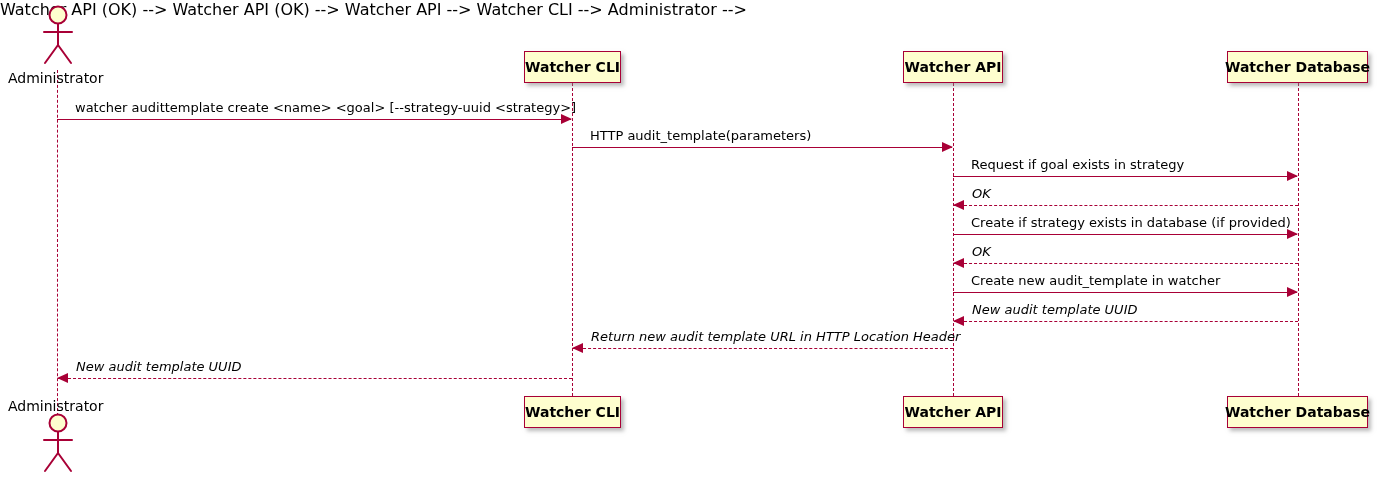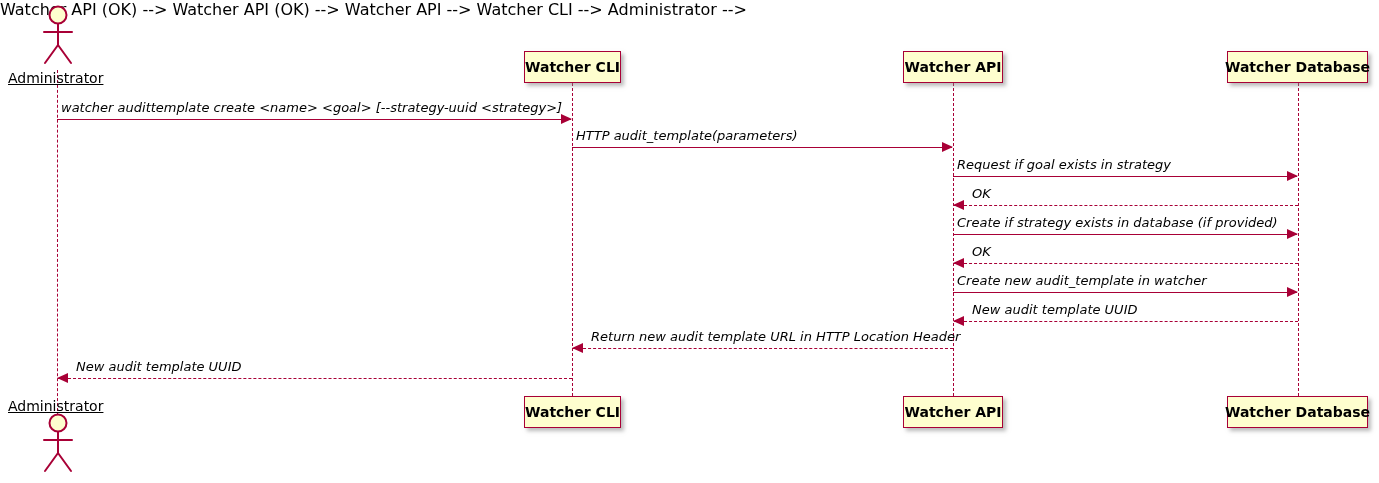--- a/index.html
+++ b/index.html
@@ -39,21 +39,20 @@
   .actor {
     position: absolute;
     z-index: 5;
   }
   .actor-label {
     position: absolute;
     font-size: 14px;
     color: #000000;
     white-space: nowrap;
     z-index: 5;
-    text-decoration: underline;
   }
   
   .lifeline {
     position: absolute;
     width: 0;
     border-left: 1.5px dashed #A80036;
     z-index: 1;
   }
   
   .msg {
@@ -93,21 +92,21 @@
     border-right: 11px solid #A80036;
   }
   .msg-label {
     position: absolute;
     bottom: 4px;
     font-size: 13px;
     color: #000000;
     white-space: nowrap;
     line-height: 1.1;
   }
-  .msg.right .msg-label { left: 4px; font-style: italic; }
+  .msg.right .msg-label { left: 18px; }
   .msg.left  .msg-label { left: 18px; font-style: italic; }
 </style>
 </head>
 <body>
 
 <div id="diagram">
 
   
   <div class="actor" style="left:38px; top:5px;">
     <svg width="42" height="62" viewBox="0 0 42 62">

